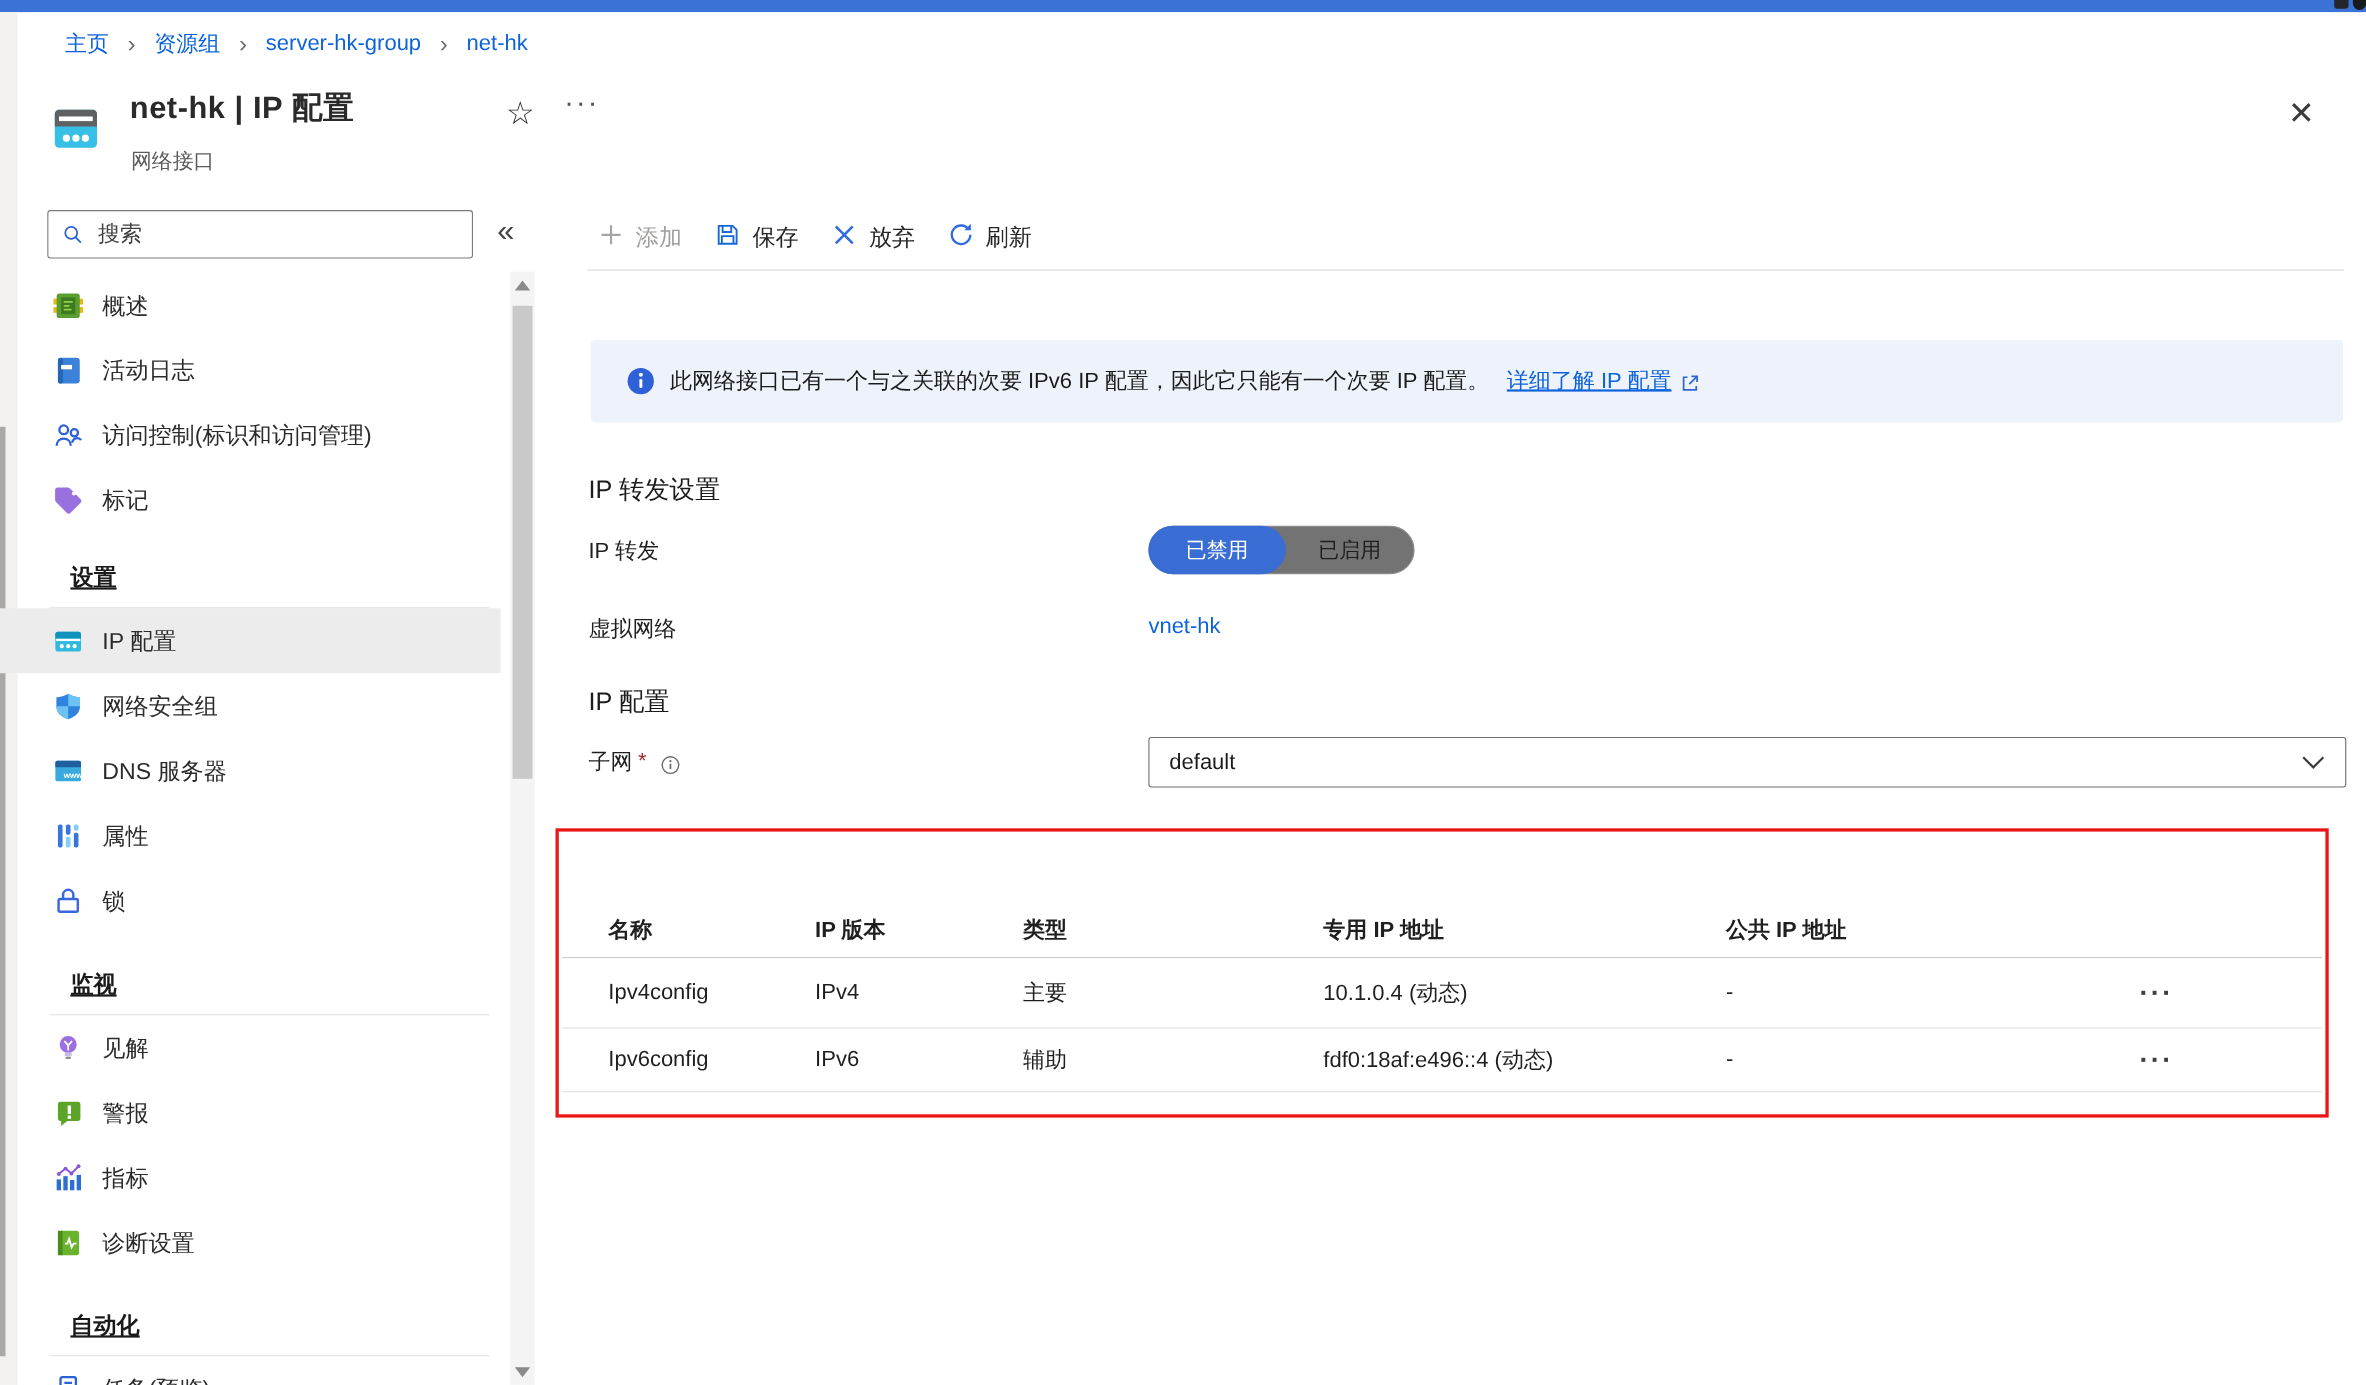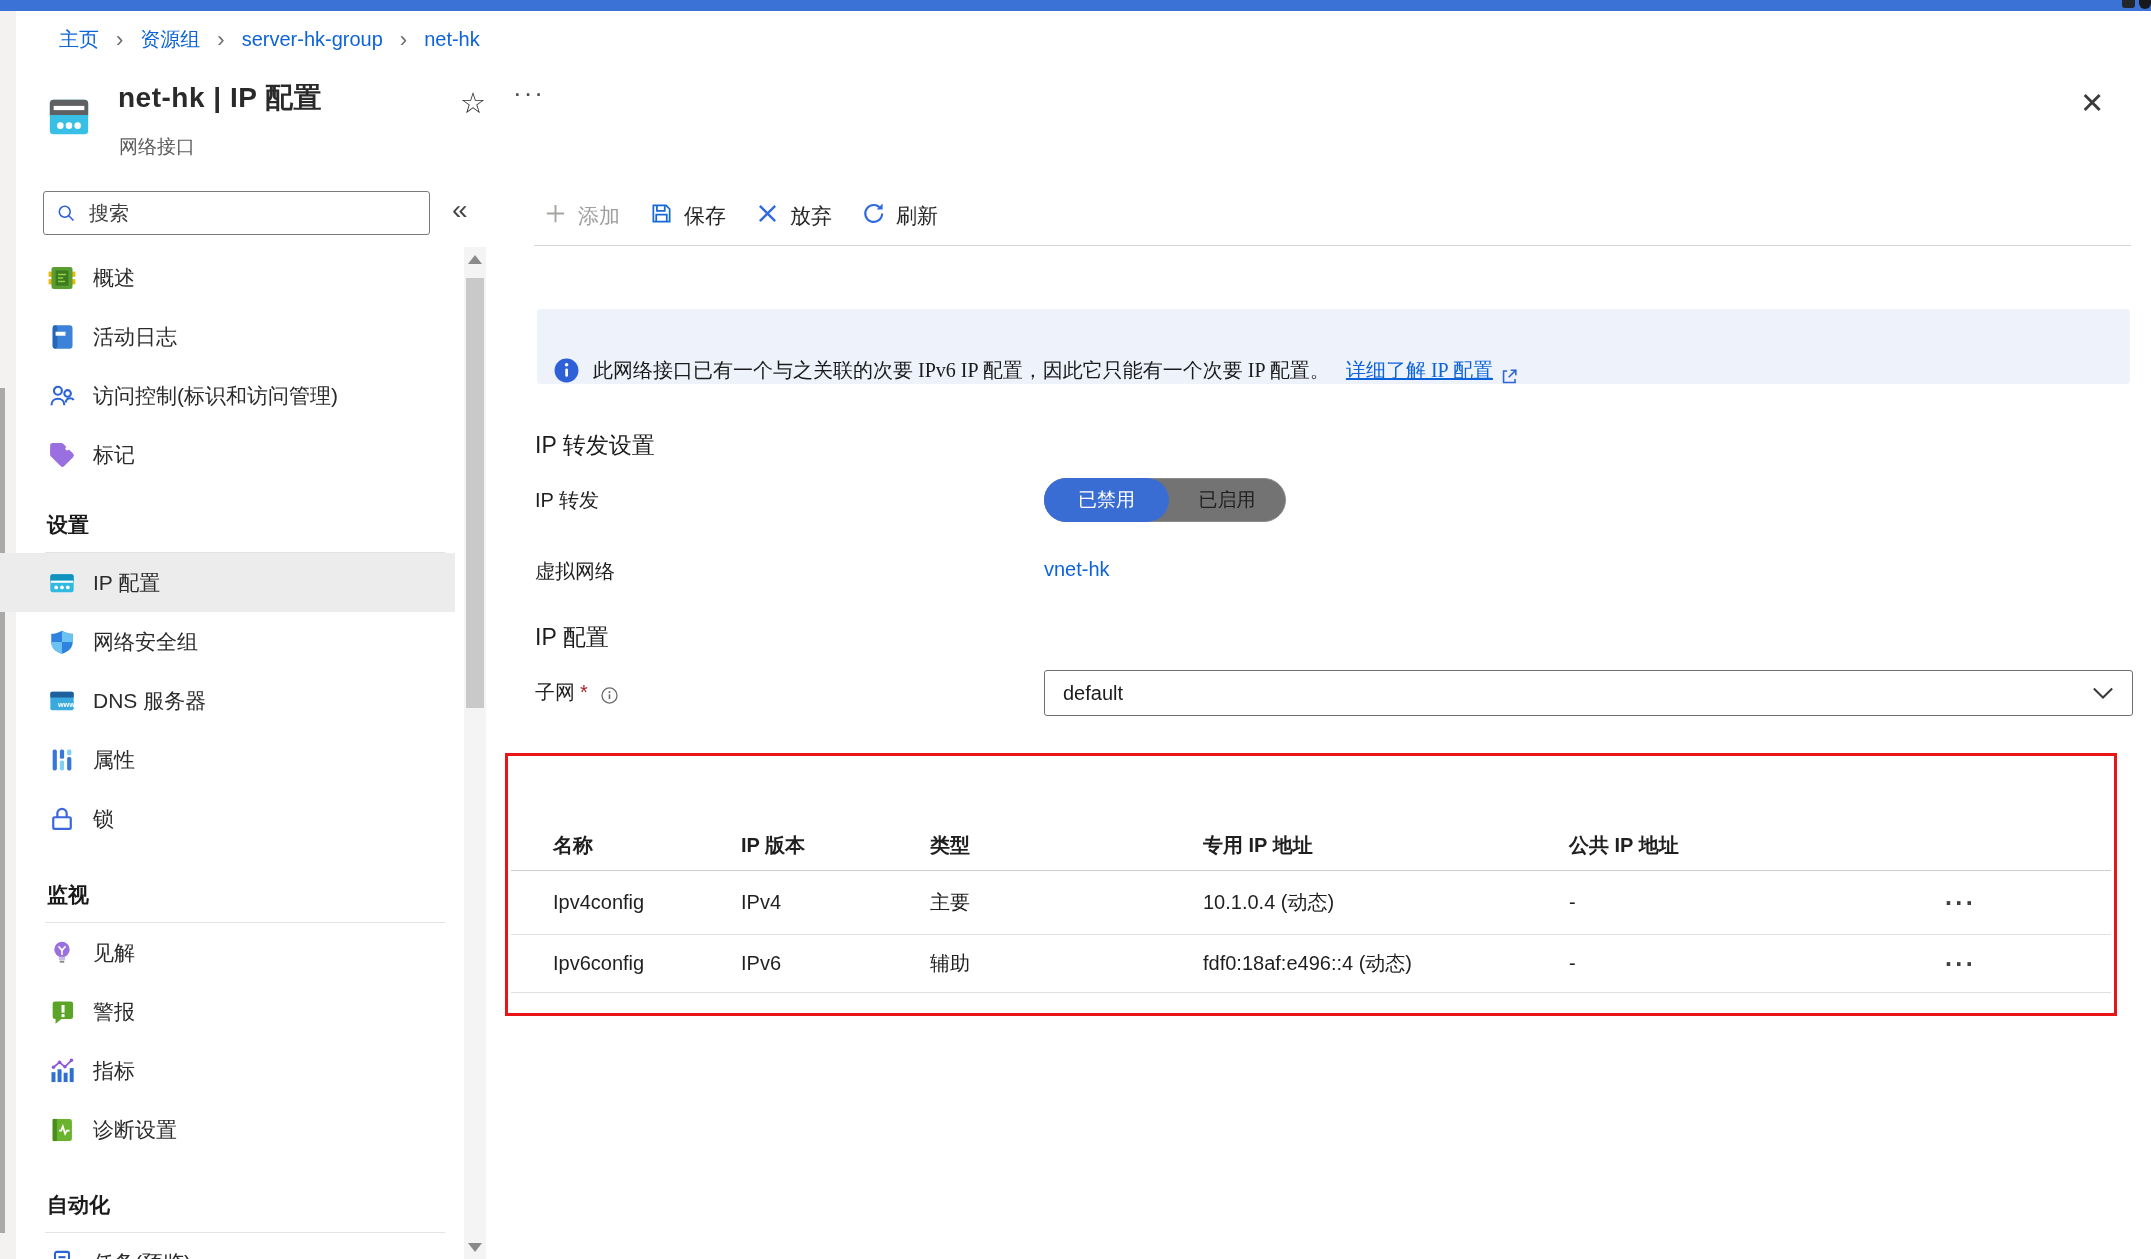--- a/index.html
+++ b/index.html
@@ -44,42 +44,42 @@
   .side-search input::placeholder{color:#3f3f3f;opacity:1;}
   .collapse-btn{left:452px;top:194px;font-size:28px;color:#454545;cursor:pointer;}
 
   
   .sidemenu{left:0;top:248px;width:455px;}
   .side-item{display:flex;align-items:center;height:59px;padding-left:48px;gap:17px;cursor:pointer;white-space:nowrap;}
   .side-item .ic{width:28px;height:28px;flex:0 0 auto;display:flex;align-items:center;justify-content:center;}
   .side-item .ic svg{width:100%;height:100%;}
   .side-item .lbl{font-size:21px;color:#2b2b2b;}
   .side-item.selected{background:var(--selbg);}
-  .side-header{height:69px;display:flex;align-items:flex-end;padding:0 0 14px 47px;font-size:21px;font-weight:700;color:#1a1a1a;position:relative;}
+  .side-header{height:69px;display:flex;align-items:flex-end;padding:0 0 14px 64px;font-size:21px;font-weight:700;color:#1a1a1a;position:relative;text-decoration:underline;}
   .side-header.h2{height:75px;}
   .side-header.h3{height:74px;}
   .side-header::after{content:"";position:absolute;left:45px;right:10px;bottom:0;height:1px;background:#e5e3e1;}
 
   
   .side-scroll{left:464px;top:247px;width:22px;height:1012px;background:#f4f4f4;}
   .sarrow{position:absolute;left:0;width:22px;height:24px;display:flex;align-items:center;justify-content:center;cursor:pointer;}
   .tri-up{width:0;height:0;border-left:7px solid transparent;border-right:7px solid transparent;border-bottom:9px solid #8a8a8a;}
   .tri-down{width:0;height:0;border-left:7px solid transparent;border-right:7px solid transparent;border-top:9px solid #8a8a8a;}
   .side-thumb{position:absolute;left:2px;top:31px;width:18px;height:430px;background:#c9c9c9;cursor:pointer;}
 
   
   .toolbar{left:544px;top:196px;height:40px;display:flex;align-items:center;gap:30px;}
   .tool{display:flex;align-items:flex-start;gap:11px;font-size:21px;color:#262626;cursor:pointer;}
   .tool.disabled{color:#a19f9d;cursor:default;}
   .tool svg{width:23px;height:23px;}
   .toolbar-divider{left:534px;top:245px;width:1597px;height:1px;background:#d8d6d4;}
 
   
   .banner{left:537px;top:309px;width:1593px;height:75px;background:var(--banner);border-radius:4px;
-    display:flex;align-items:flex-end;padding-left:16px;font-size:20px;color:#1b1b1b;font-family:Liberation Serif, serif;}
+    display:flex;align-items:center;padding-left:32px;font-size:20px;color:#1b1b1b;}
   .banner .btxt{margin-left:13px;}
   .banner a{color:var(--link);text-decoration:underline;margin-left:16px;cursor:pointer;}
   .banner .extlink{margin-left:7px;position:relative;top:2px;}
 
   
   .sec-title{font-size:23px;color:#1c1c1c;}
   .field-label{font-size:20px;color:#1f1f1f;}
   .req{color:#a4262c;margin-left:5px;}
   .info-small{margin-left:12px;position:relative;top:3px;}
 

